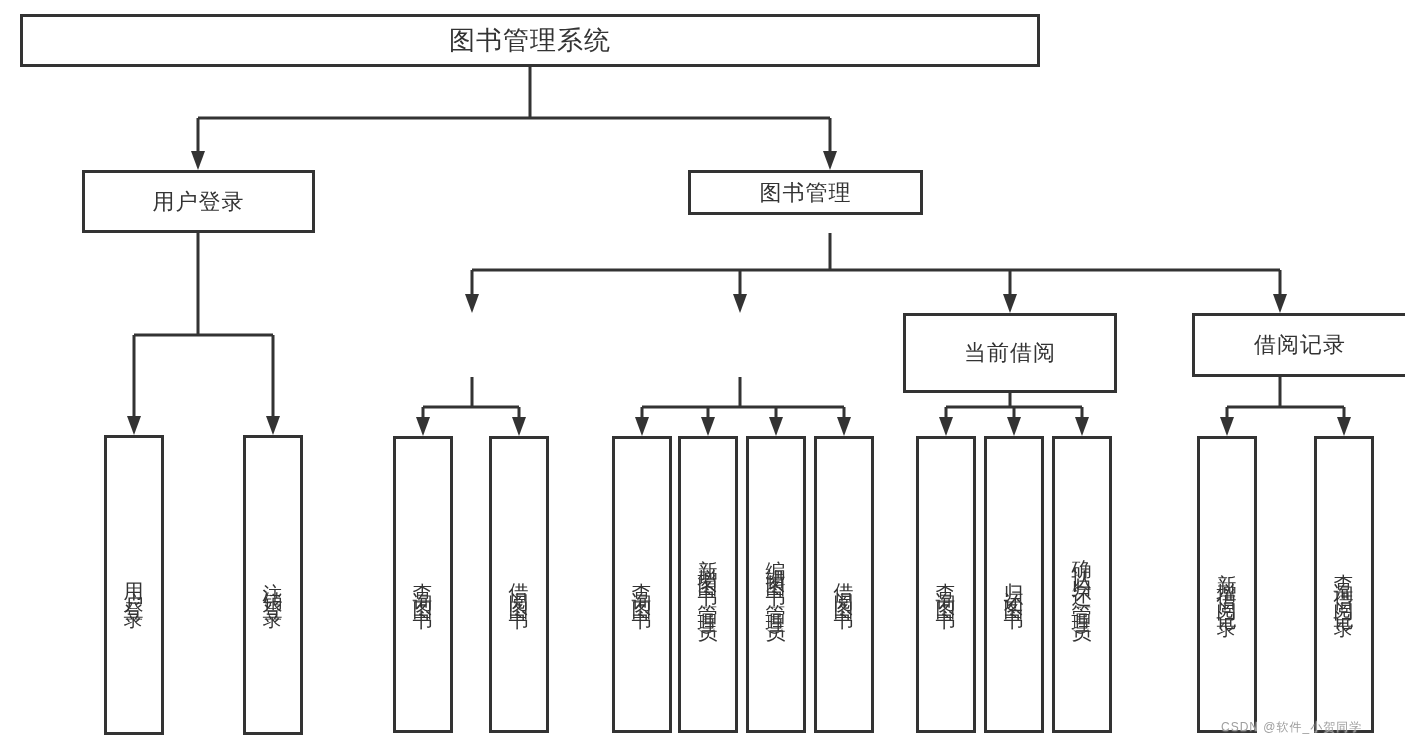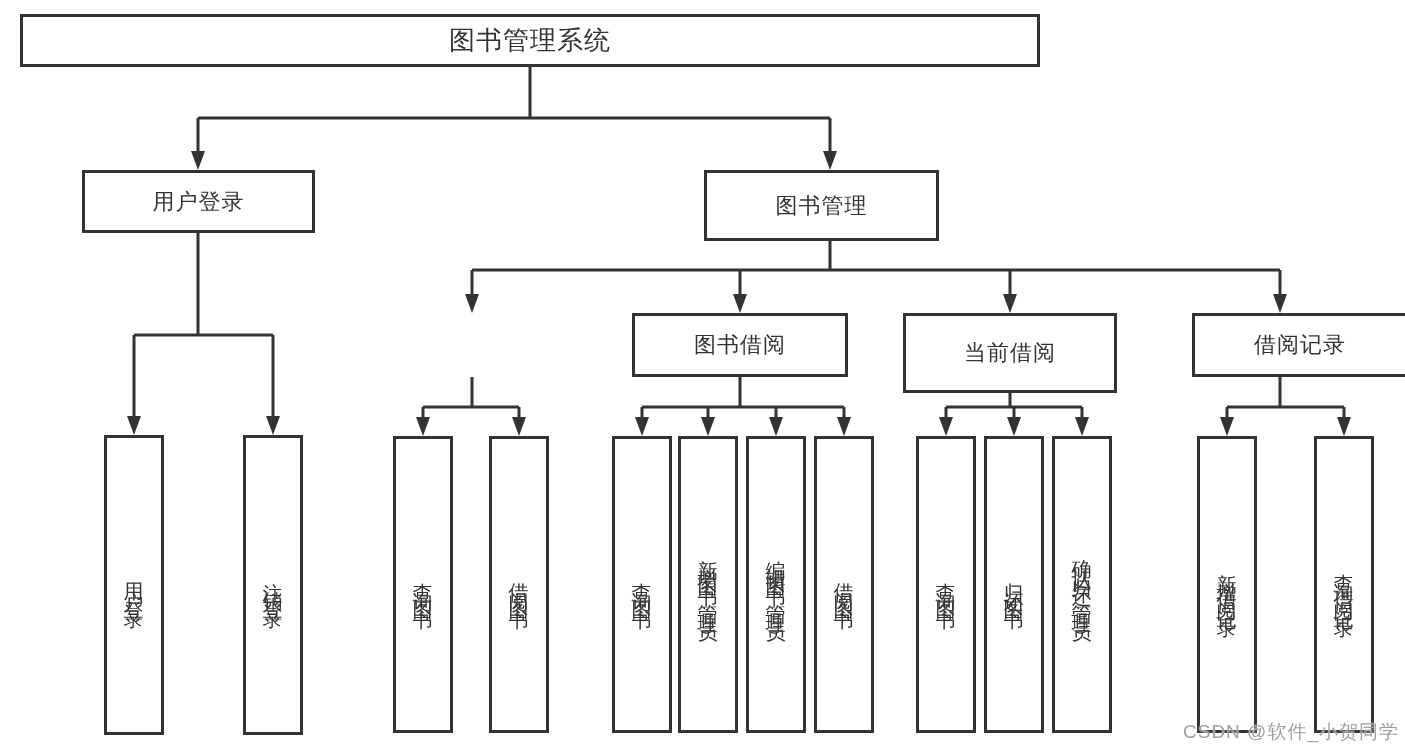--- a/index.html
+++ b/index.html
@@ -32,26 +32,27 @@
   .lvl-mid{font-size:22px;letter-spacing:1px;}
   .leaf{
     font-size:20px;
     writing-mode:vertical-rl;
     text-orientation:mixed;
     letter-spacing:9px;
     line-height:1;
   }
   .watermark{
     position:absolute;
-    font-size:19px;
+    font-size:12px;
     color:var(--watermark);
     letter-spacing:1px;
     white-space:nowrap;
     text-shadow:0 0 2px #fff;
     z-index:5;
+    margin-left:38px;
   }
 </style>
 </head>
 <body>
 
 <div class="canvas">
 
   <svg class="wires" width="1405" height="747" viewBox="0 0 1405 747">
     <g>
 
@@ -95,23 +96,22 @@
       <polygon points="1075,417 1089,417 1082,436"></polygon>
 
       <polygon points="1220,417 1234,417 1227,436"></polygon>
       <polygon points="1337,417 1351,417 1344,436"></polygon>
     </g>
   </svg>
 
   <div class="node lvl-top" style="left:20px;top:14px;width:1020px;height:53px">图书管理系统</div>
 
   <div class="node lvl-mid" style="left:82px;top:170px;width:233px;height:63px">用户登录</div>
-  <div class="node lvl-mid" style="left:704px;top:170px;width:235px;height:71px">图书管理</div>
+  <div class="node lvl-mid" style="left:688px;top:170px;width:235px;height:45px">图书管理</div>
 
-  <div class="node lvl-mid" style="left:632px;top:313px;width:216px;height:64px">图书借阅</div>
   <div class="node lvl-mid" style="left:903px;top:313px;width:214px;height:80px">当前借阅</div>
   <div class="node lvl-mid" style="left:1192px;top:313px;width:216px;height:64px">借阅记录</div>
 
   <div class="node leaf" style="left:104px;top:435px;width:60px;height:300px">用户登录</div>
   <div class="node leaf" style="left:243px;top:435px;width:60px;height:300px">注销登录</div>
 
   <div class="node leaf" style="left:393px;top:436px;width:60px;height:297px">查询图书</div>
   <div class="node leaf" style="left:489px;top:436px;width:60px;height:297px">借阅图书</div>
 
   <div class="node leaf" style="left:612px;top:436px;width:60px;height:297px">查询图书</div>

